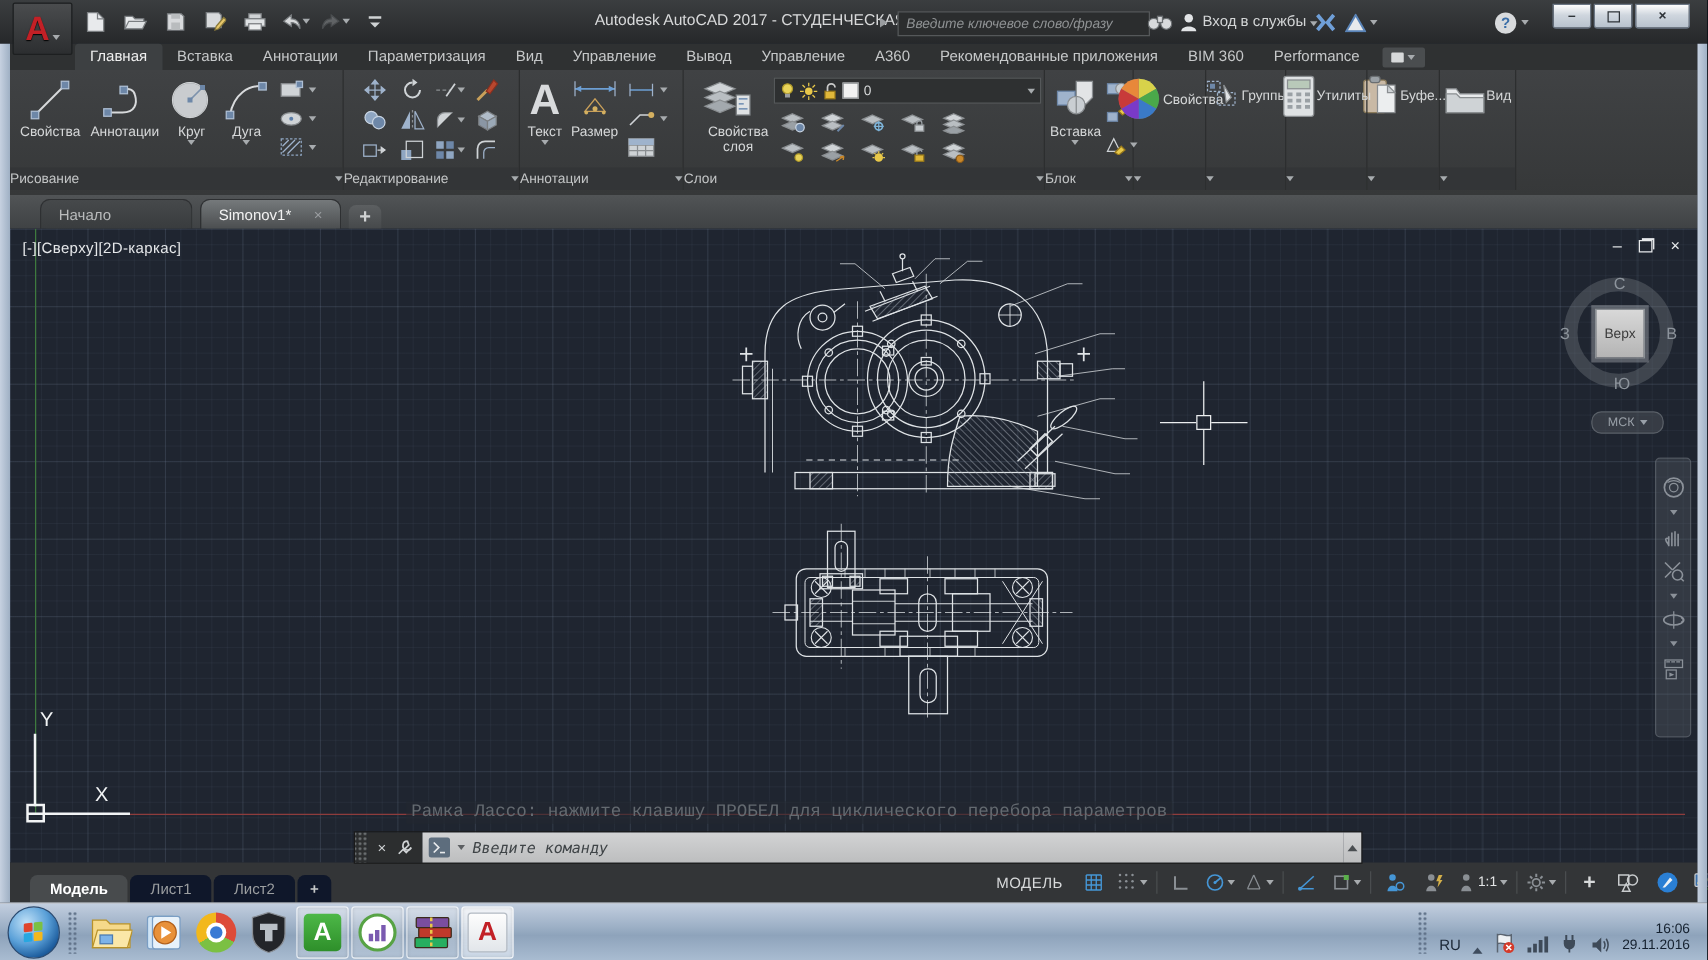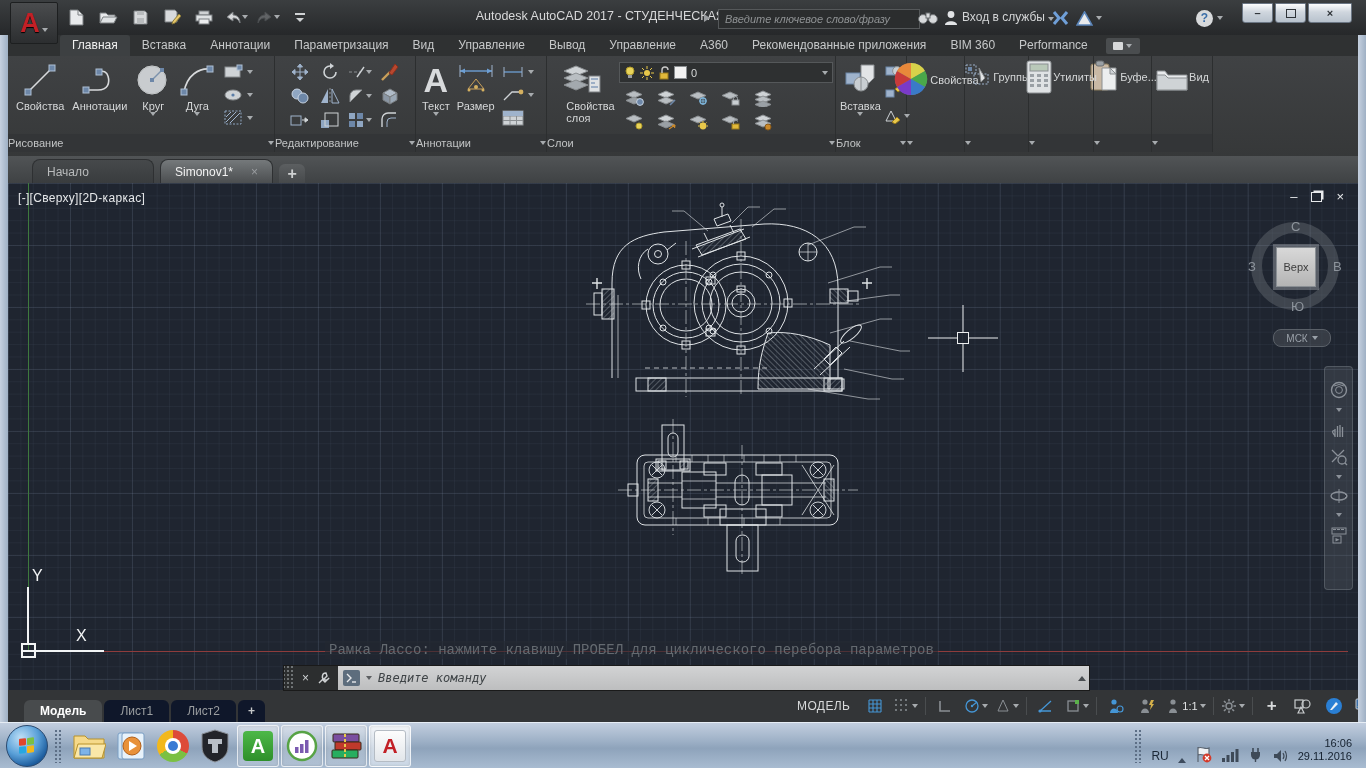--- a/index.html
+++ b/index.html
@@ -457,21 +457,21 @@
         <div class="bigbtn" style="width:58px;">
           <span class="bic">
               <svg width="40" height="36" viewBox="0 0 40 36">
                 <path d="M14,4 L26,9 14,14 2,9 Z" fill="#cfd3d6" stroke="#8a8e91"></path>
                 <path d="M14,11 L26,16 14,21 2,16 Z" fill="#b9bec2" stroke="#8a8e91"></path>
                 <path d="M14,18 L26,23 14,28 2,23 Z" fill="#a3a9ae" stroke="#8a8e91"></path>
                 <rect x="27" y="14" width="11" height="16" fill="#dfe2e4" stroke="#7a7e81"></rect>
                 <path d="M29,17 h7 M29,21 h4 M29,25 h7" stroke="#5a7da8"></path>
               </svg>
             </span>
-          <span style="text-align:left;line-height:12px;margin-left:17px;">Свойства слоя</span>
+          <span style="text-align:center;line-height:12px;margin-left:17px;">Свойства слоя</span>
         </div>
         <div style="display:flex;flex-direction:column;padding-top:4px;">
           <div class="lay-dd">
             <svg width="12" height="14" viewBox="0 0 12 14">
                 <circle cx="6" cy="5" r="4" fill="#e8d35a" stroke="#b09a2a"></circle>
                 <rect x="4" y="9" width="4" height="3" fill="#9a9da0"></rect>
               </svg>
             <svg width="14" height="14" viewBox="0 0 14 14">
                 <circle cx="7" cy="7" r="3" fill="#e8c84a"></circle>
                 <path d="M7,0 V3 M7,11 V14 M0,7 H3 M11,7 H14 M2,2 L4,4 M10,10 L12,12 M12,2 L10,4 M4,10 L2,12" stroke="#e8c84a"></path>

